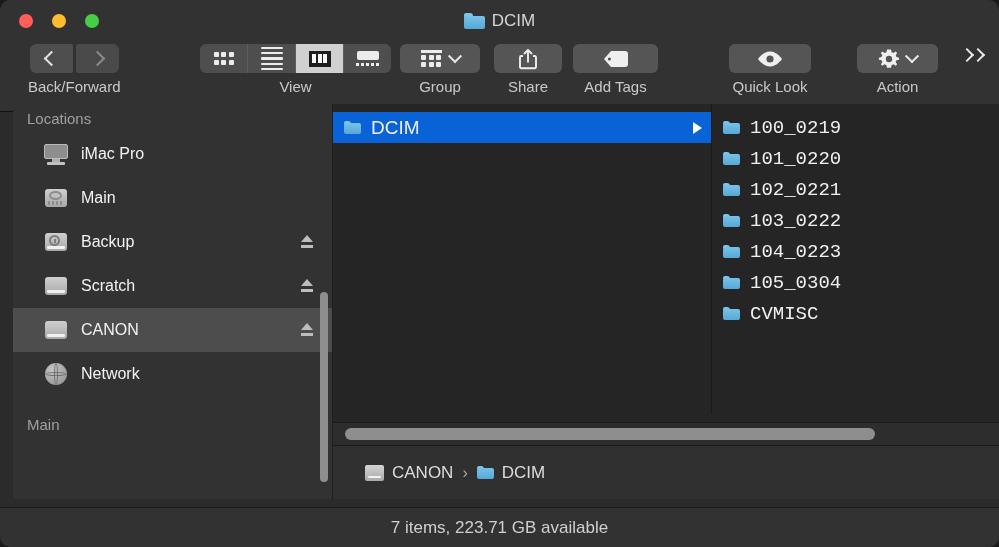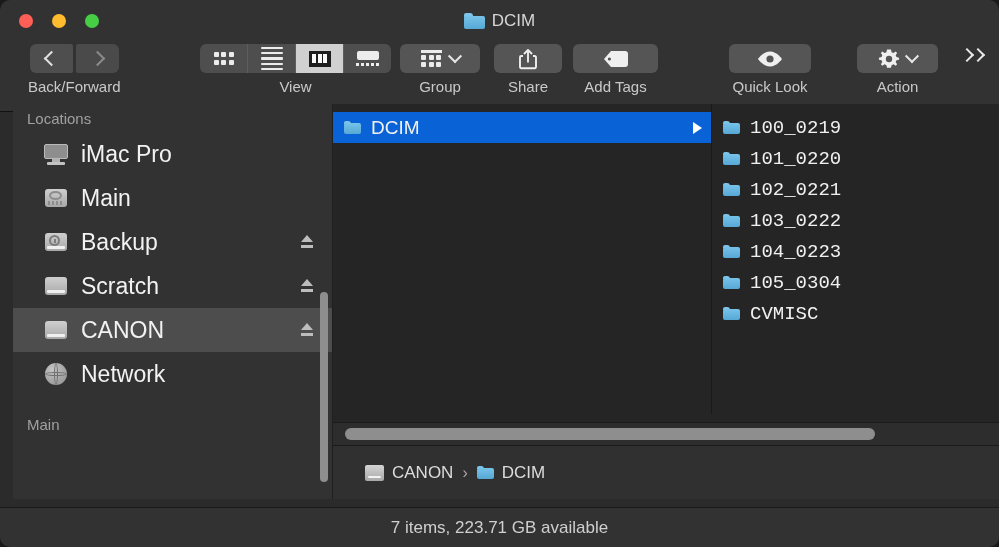--- a/index.html
+++ b/index.html
@@ -236,21 +236,21 @@
     height: 26px;
     line-height: 26px;
   }
   .sb-row {
     height: 44px;
     display: flex;
     align-items: center;
     padding-left: 30px;
     padding-right: 18px;
     color: #f2f2f2;
-    font-size: 23px;
+    font-size: 16px;
     gap: 12px;
     box-sizing: border-box;
   }
   .sb-row.selected { background: #4d4d4d; }
   .sb-row .name { flex: 1; white-space: nowrap; }
 
   
   .dev { position: relative; width: 26px; height: 22px; flex: 0 0 auto; }
 
   .dev.display .screen {

